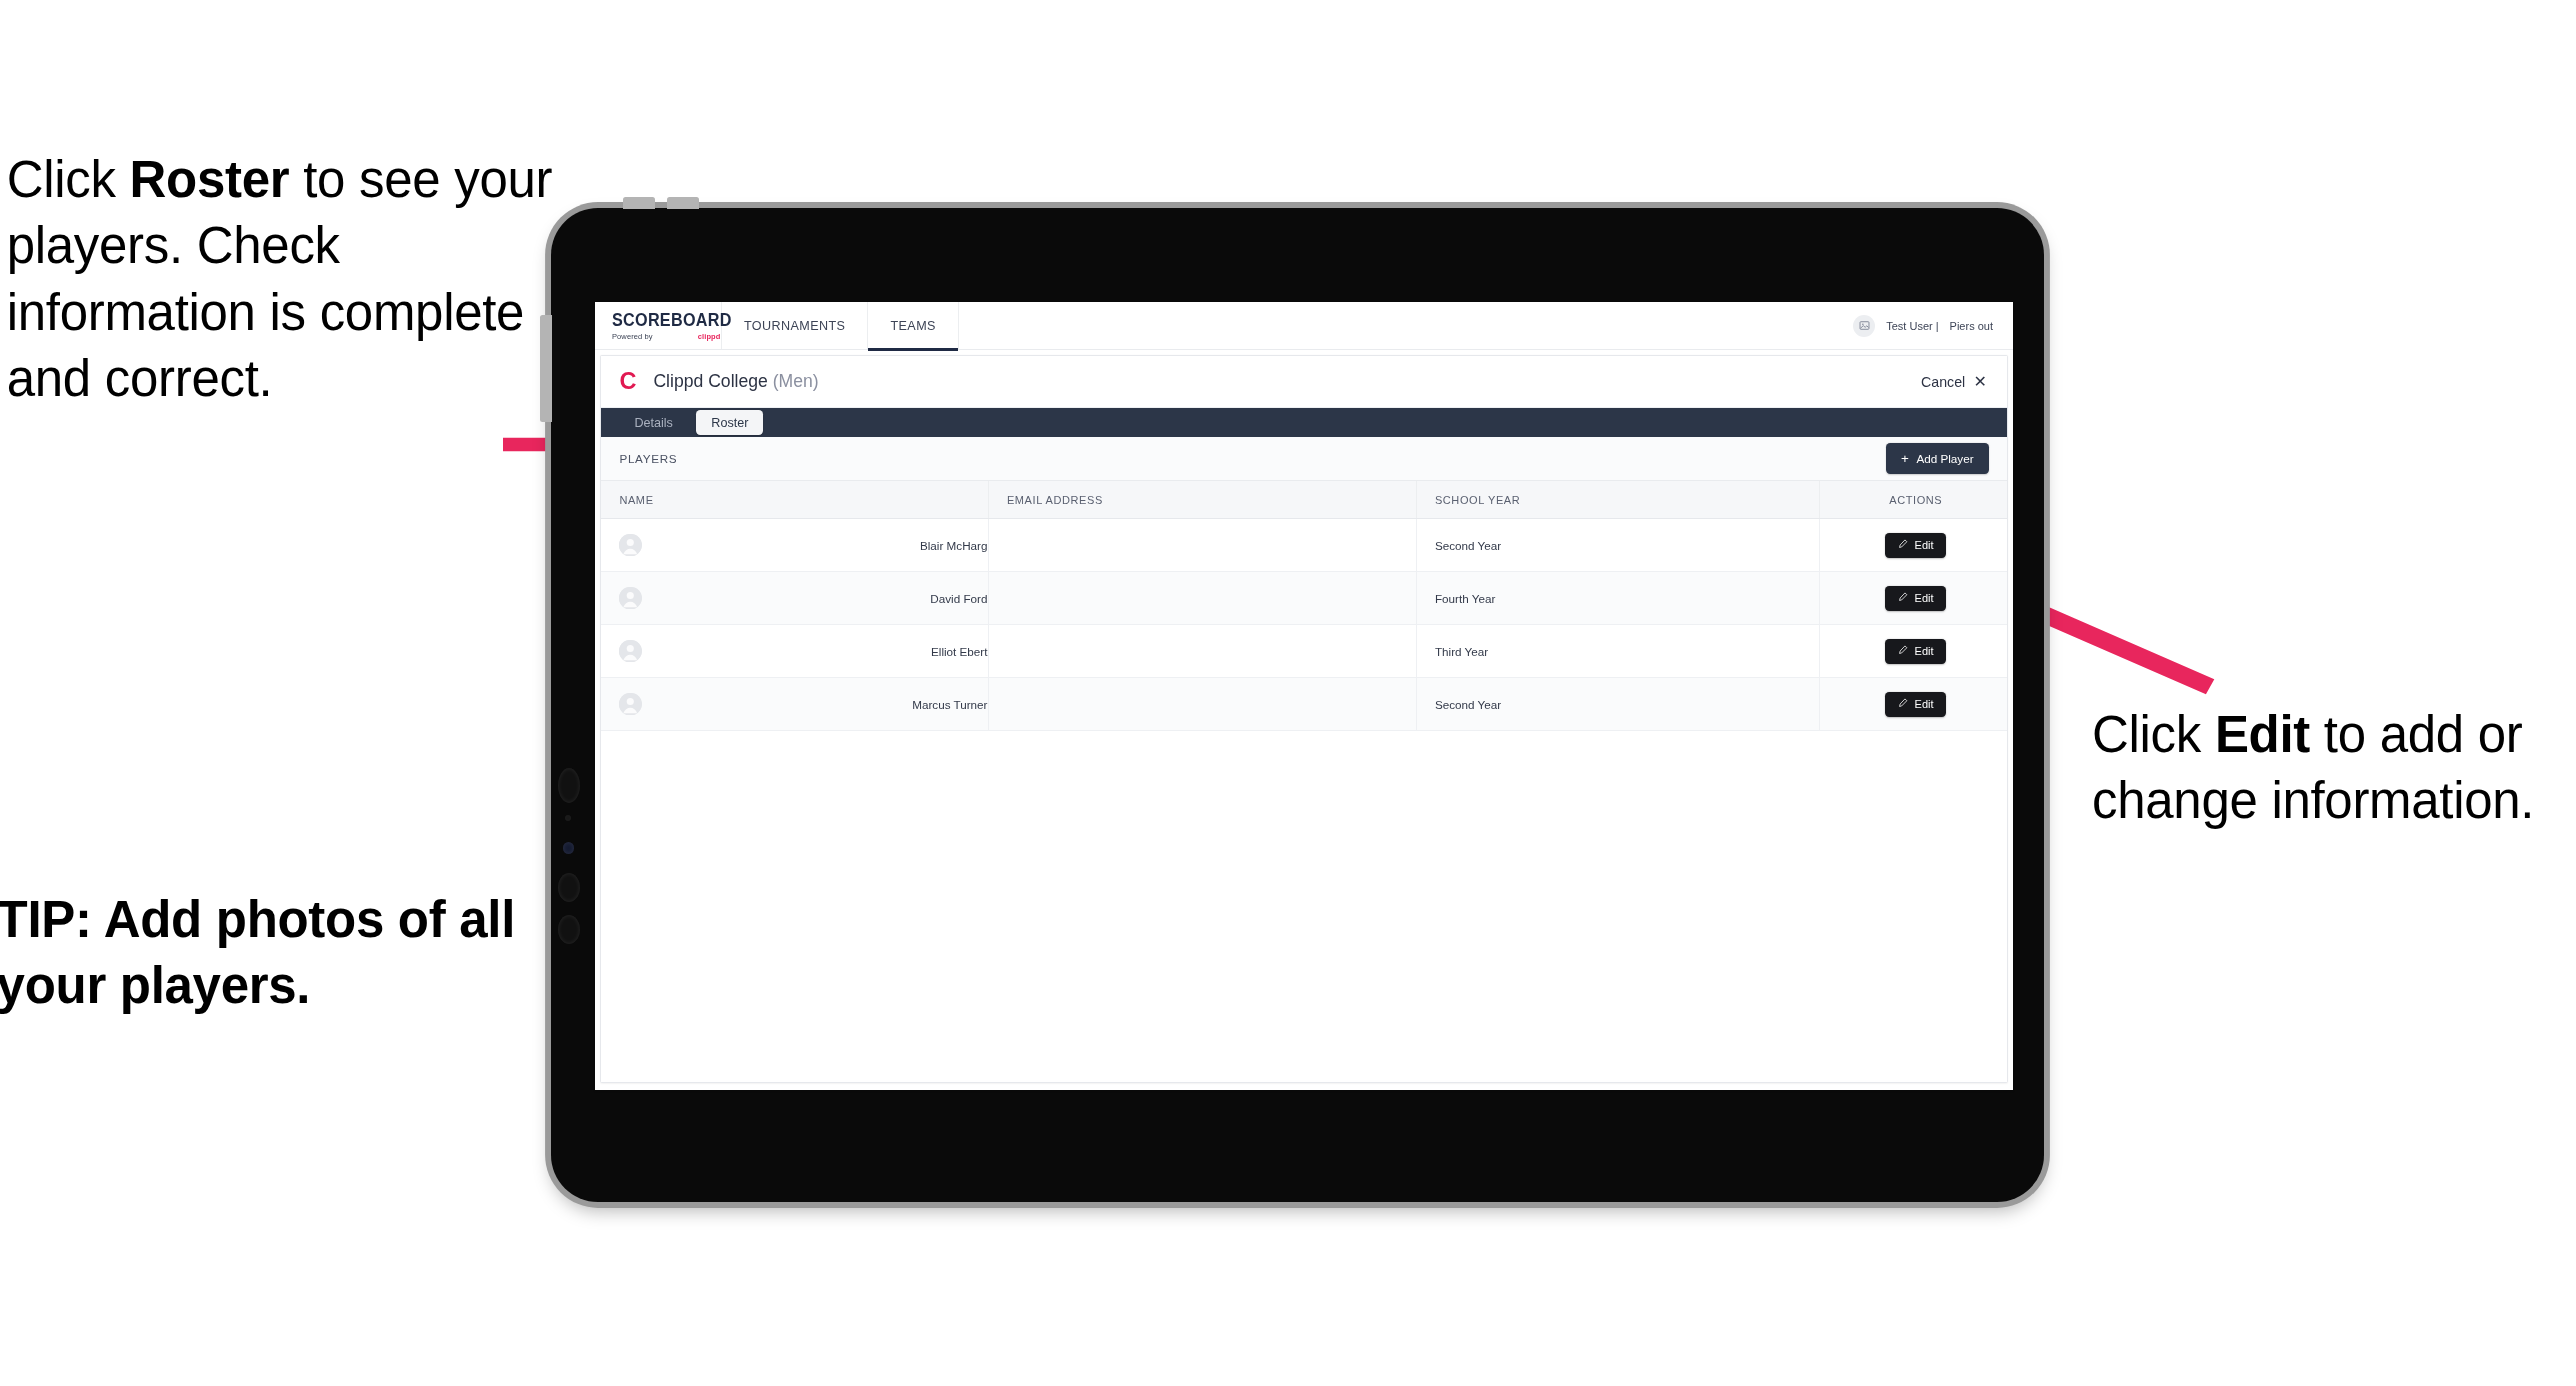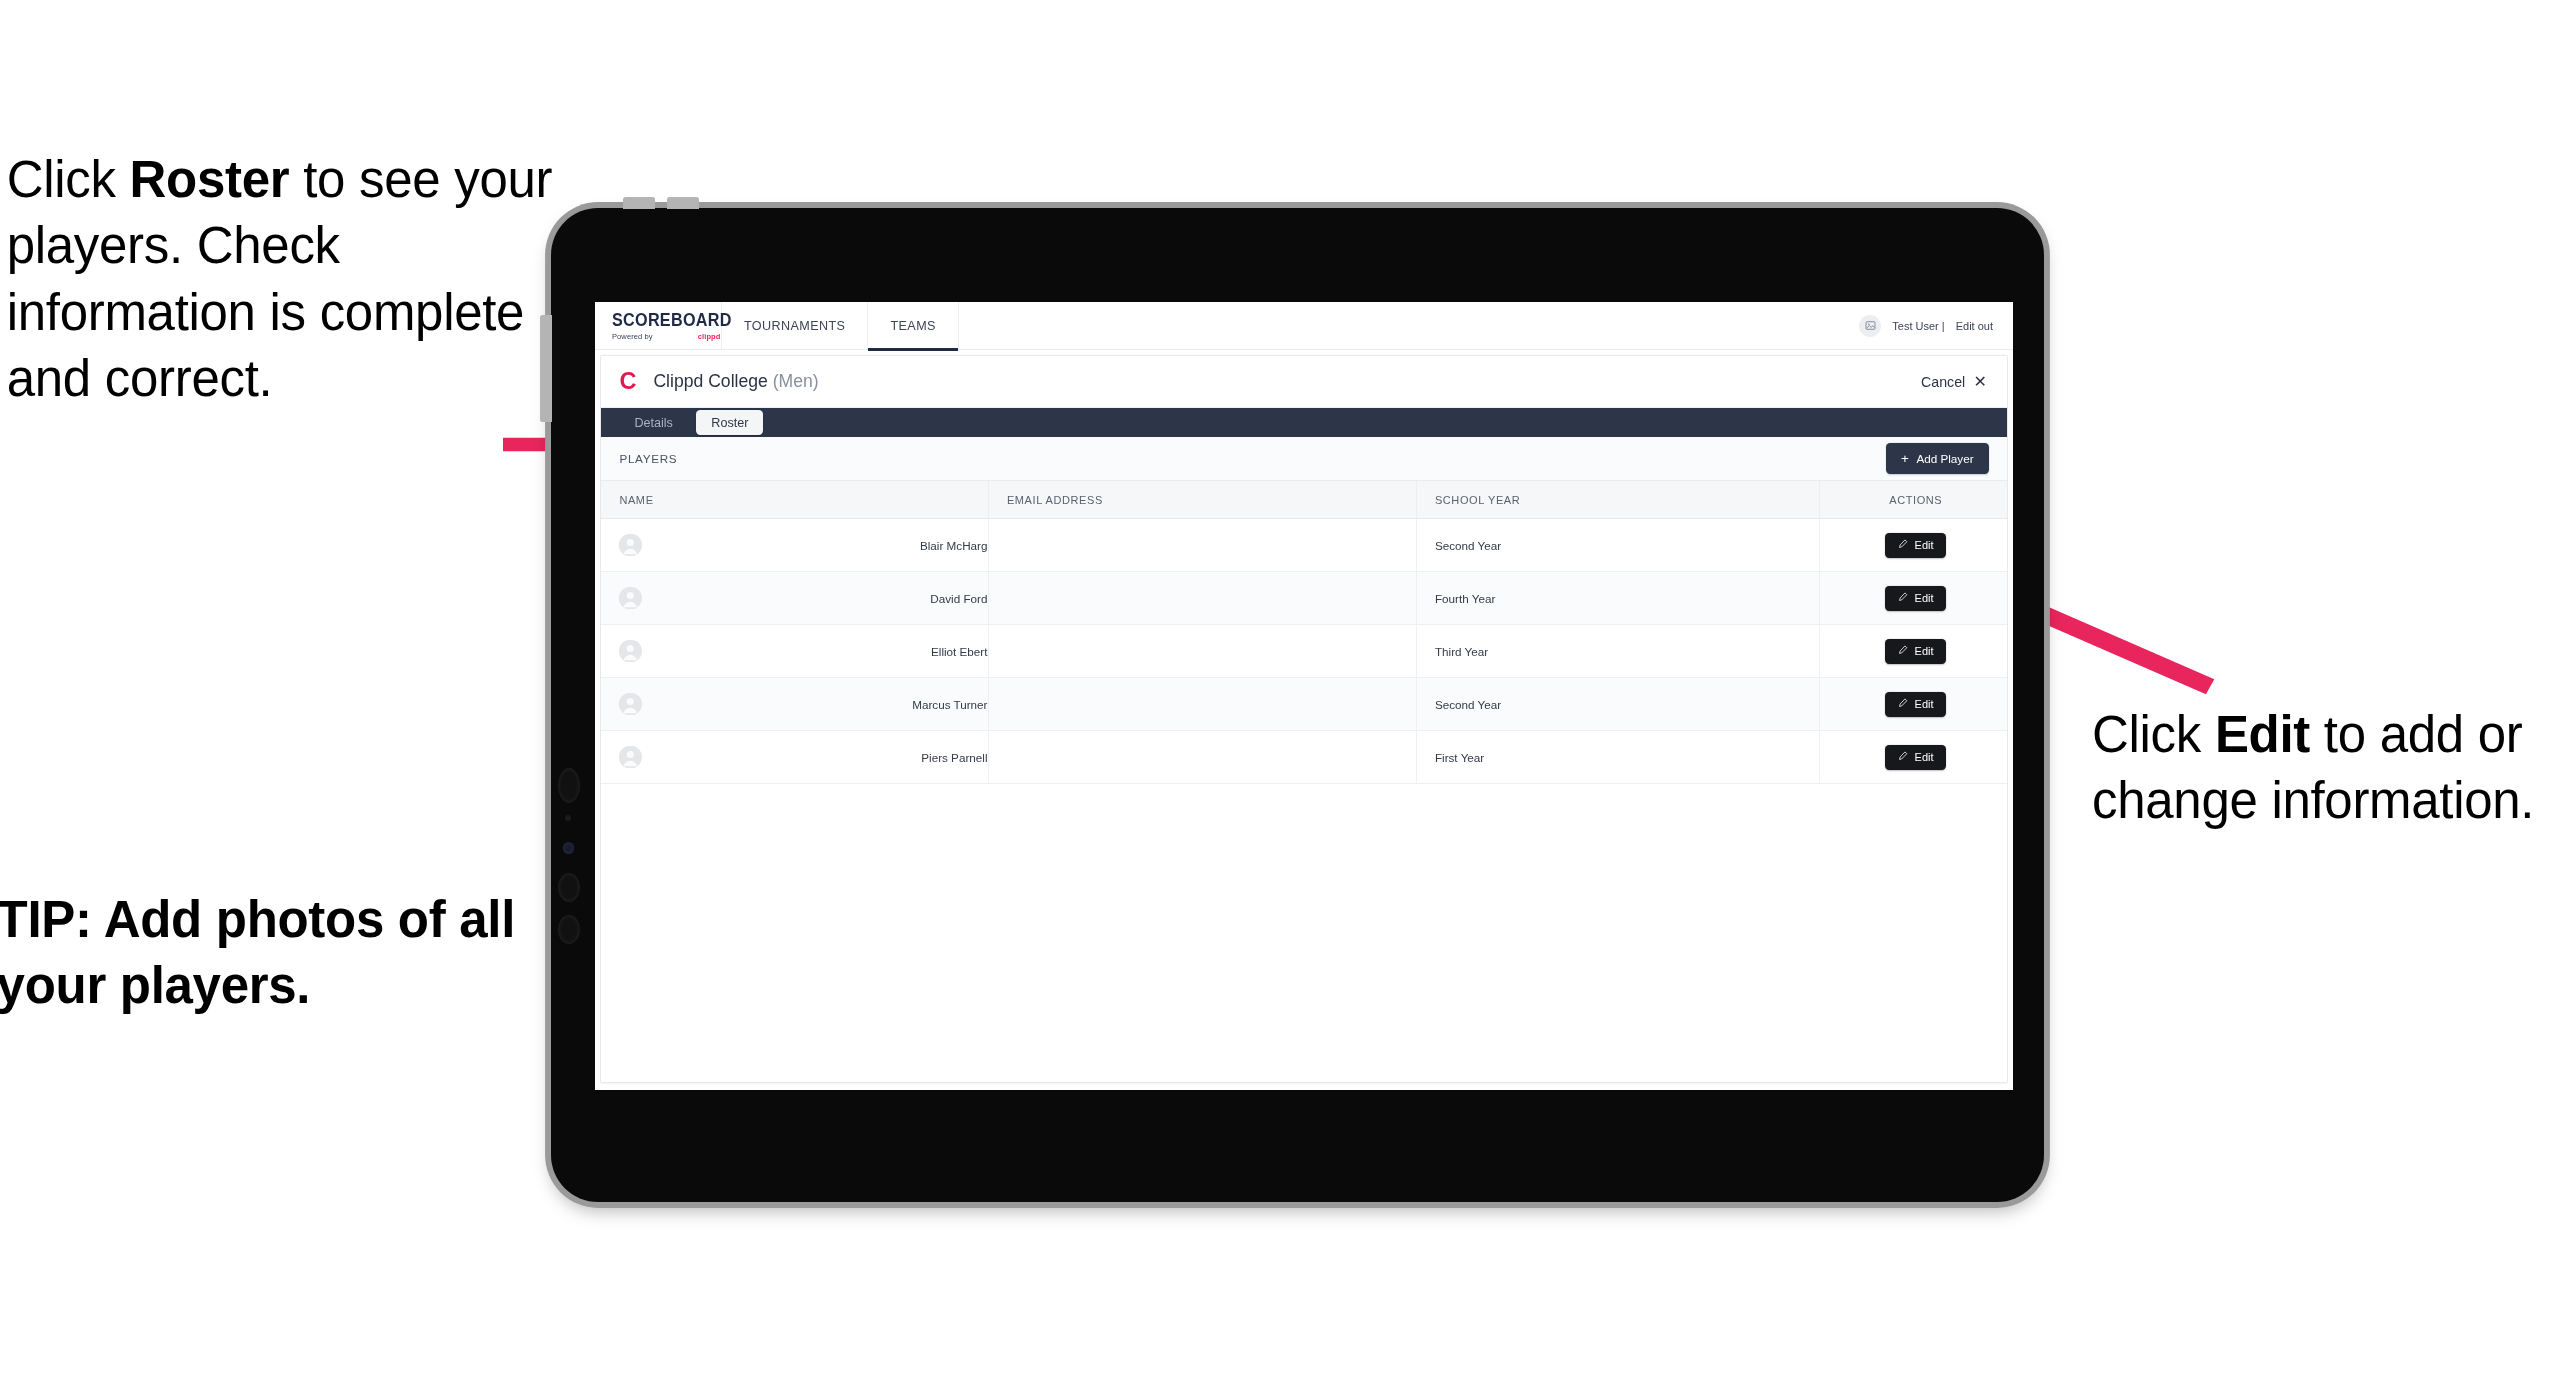--- a/index.html
+++ b/index.html
@@ -320,21 +320,21 @@
 
         <div id="user-area">
           <div id="avatar">
             <svg width="11" height="11" viewBox="0 0 16 16" fill="none" stroke="#7b8192" stroke-width="1.3">
               <rect x="1.5" y="2.5" width="13" height="11" rx="1.2"></rect>
               <circle cx="5.6" cy="6.2" r="1.1" fill="#7b8192" stroke="none"></circle>
               <path d="M2.2 12 L6.2 8.2 L9 10.6 L11.4 8.4 L13.8 11"></path>
             </svg>
           </div>
           <span id="user-name">Test User |</span>
-          <span id="sign-out">Edit out</span>
+          <span id="sign-out">Piers out</span>
         </div>
       </div>
 
       <div id="page-card">
 
         <div id="team-header">
           <div id="team-logo">C</div>
           <div id="team-name"><span>Clippd College</span><span class="muted"> (Men)</span></div>
           <div id="team-header-spacer"></div>
           <div id="cancel-btn">
@@ -454,42 +454,20 @@
                 </td>
                 <td></td>
                 <td>Second Year</td>
                 <td><button class="edit-btn">
                     <span><svg width="10" height="10" viewBox="0 0 16 16" fill="none" stroke="#fff" stroke-width="1.25" stroke-linecap="round" stroke-linejoin="round">
                         <path d="M11.6 1.9l2.5 2.5-8.3 8.3-3.3.8.8-3.3z"></path>
                       </svg></span>
                     <span>Edit</span>
                   </button></td>
               </tr>
-              <tr>
-                <td>
-                  <span class="name-cell">
-                    <span class="player-avatar">
-                      <svg width="22.6" height="22.6" viewBox="0 0 28 28">
-                        <circle cx="14" cy="14" r="14" fill="#e4e6ea"></circle>
-                        <circle cx="14" cy="10.6" r="4.4" fill="#fbfbfc"></circle>
-                        <path d="M5.4 25.2c1.4-4.6 5-6.9 8.6-6.9s7.2 2.3 8.6 6.9z" fill="#fbfbfc"></path>
-                      </svg>
-                    </span>
-                    <span>Piers Parnell</span>
-                  </span>
-                </td>
-                <td></td>
-                <td>First Year</td>
-                <td><button class="edit-btn">
-                    <span><svg width="10" height="10" viewBox="0 0 16 16" fill="none" stroke="#fff" stroke-width="1.25" stroke-linecap="round" stroke-linejoin="round">
-                        <path d="M11.6 1.9l2.5 2.5-8.3 8.3-3.3.8.8-3.3z"></path>
-                      </svg></span>
-                    <span>Edit</span>
-                  </button></td>
-              </tr>
             </tbody>
         </table>
 
         <div id="table-rest"></div>
 
       </div>
     </div>
   </div>
 </div>
 

